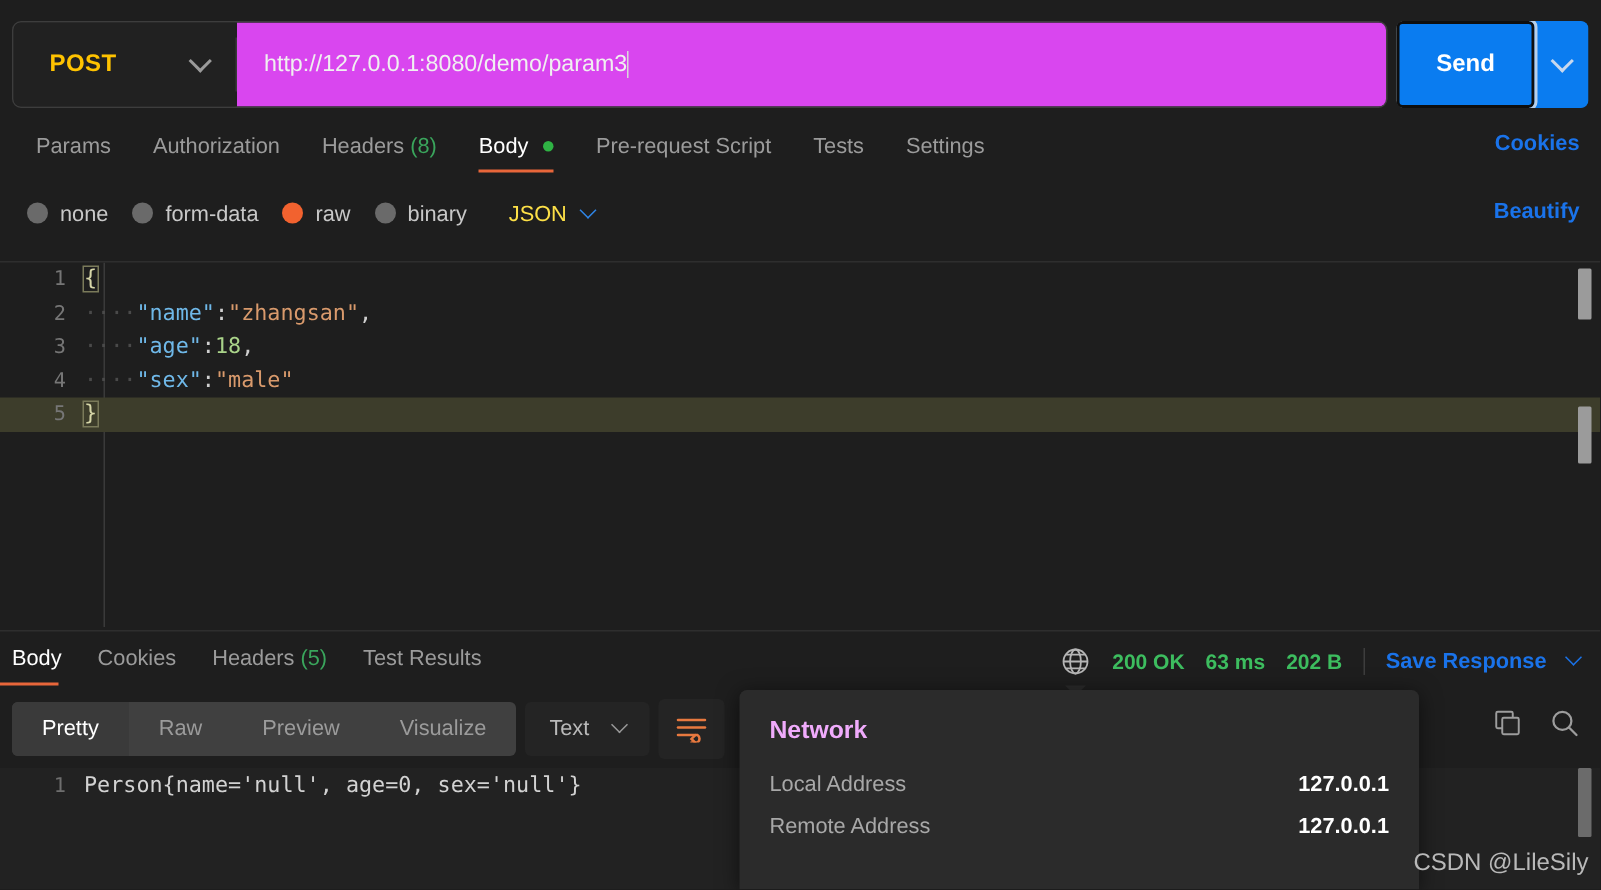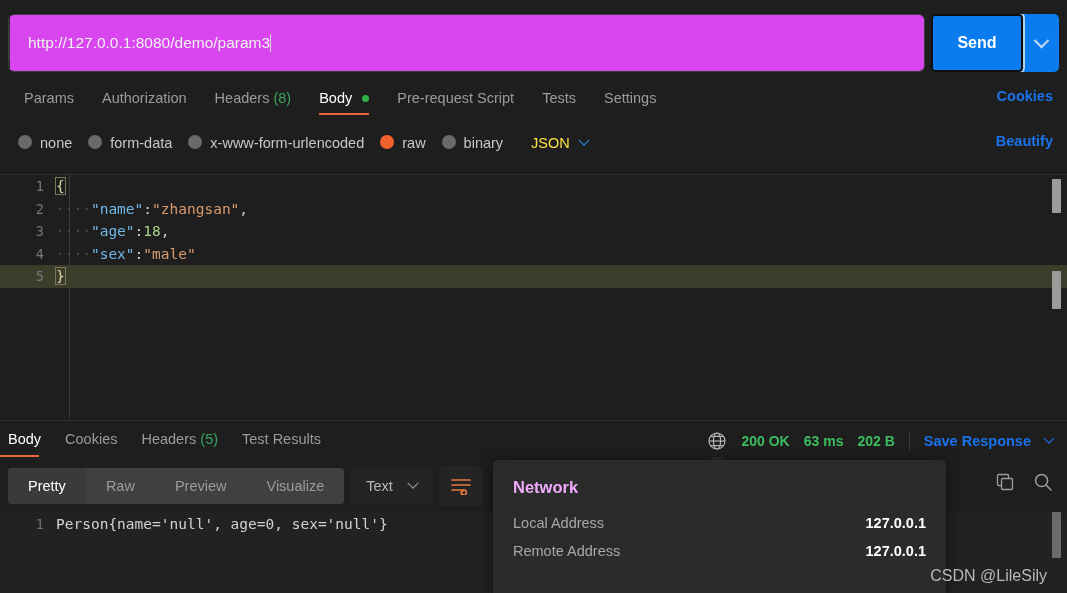--- a/index.html
+++ b/index.html
@@ -422,33 +422,37 @@
     display: flex;
     justify-content: space-between;
     align-items: center;
     margin-bottom: 12px;
   }
   .tt-label { color: #a8a8a8; font-size: 14.5px; }
   .tt-value { color: #ffffff; font-size: 14.5px; font-weight: bold; }
 
   .watermark {
     position: absolute;
-    right: 20px; bottom: 8px;
+    right: 8px; bottom: 8px;
     color: #b9b9b9;
     font-size: 16px;
     z-index: 30;
   }
 </style>
 </head>
 <body>
 
 <div class="app">
 
   <div class="url-row">
     <div class="method-url">
+      <div class="method-select">
+        <span class="method-label">POST</span>
+        <span class="chev"></span>
+      </div>
       <div class="vdiv"></div>
       <div class="url-input">
         <span>http://127.0.0.1:8080/demo/param3</span>
           <span class="caret"></span>
       </div>
     </div>
     <div class="send-wrap">
       <div class="send-btn">Send</div>
       <div class="send-caret">
         <span class="chev blue"></span>
@@ -484,24 +488,20 @@
   <div class="cookies-link">Cookies</div>
 
   <div class="body-type-row">
     <div class="radio-item">
       <span class="radio"></span>
       <span>none</span>
     </div>
     <div class="radio-item">
       <span class="radio"></span>
       <span>form-data</span>
-    </div>
-    <div class="radio-item">
-      <span class="radio"></span>
-      <span>x-www-form-urlencoded</span>
     </div>
     <div class="radio-item">
       <span class="radio on"></span>
       <span>raw</span>
     </div>
     <div class="radio-item">
       <span class="radio"></span>
       <span>binary</span>
     </div>
     <div class="json-select">

